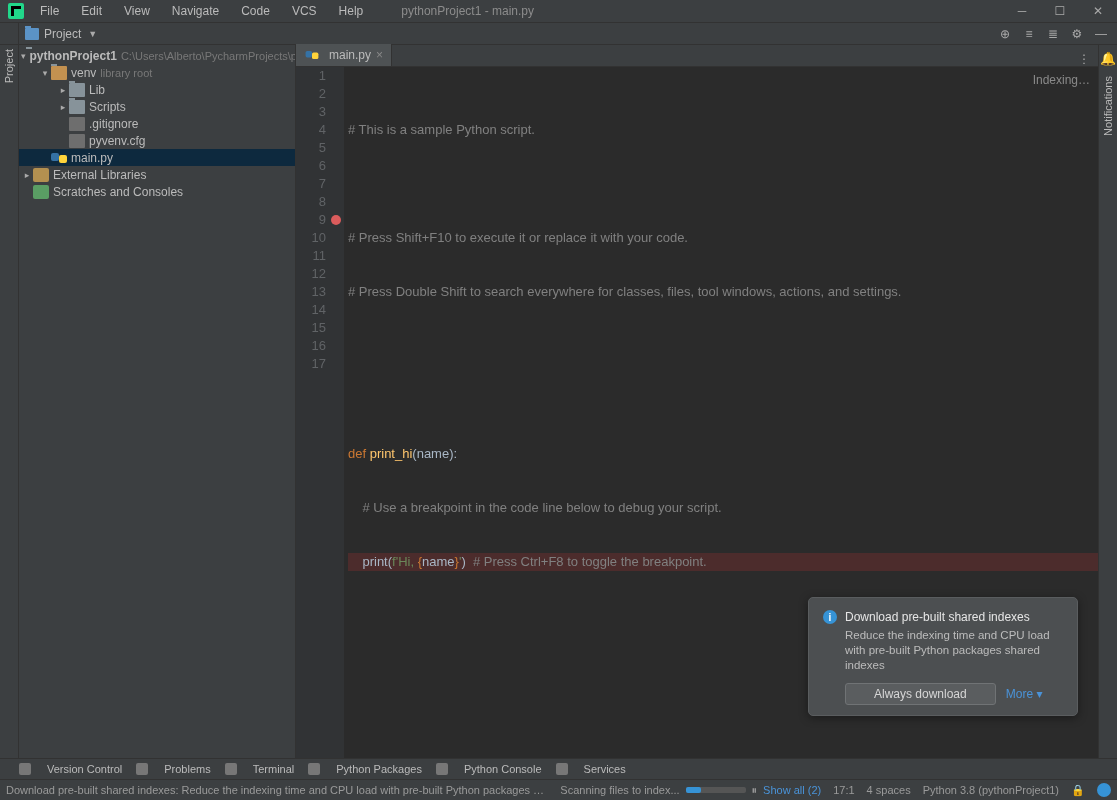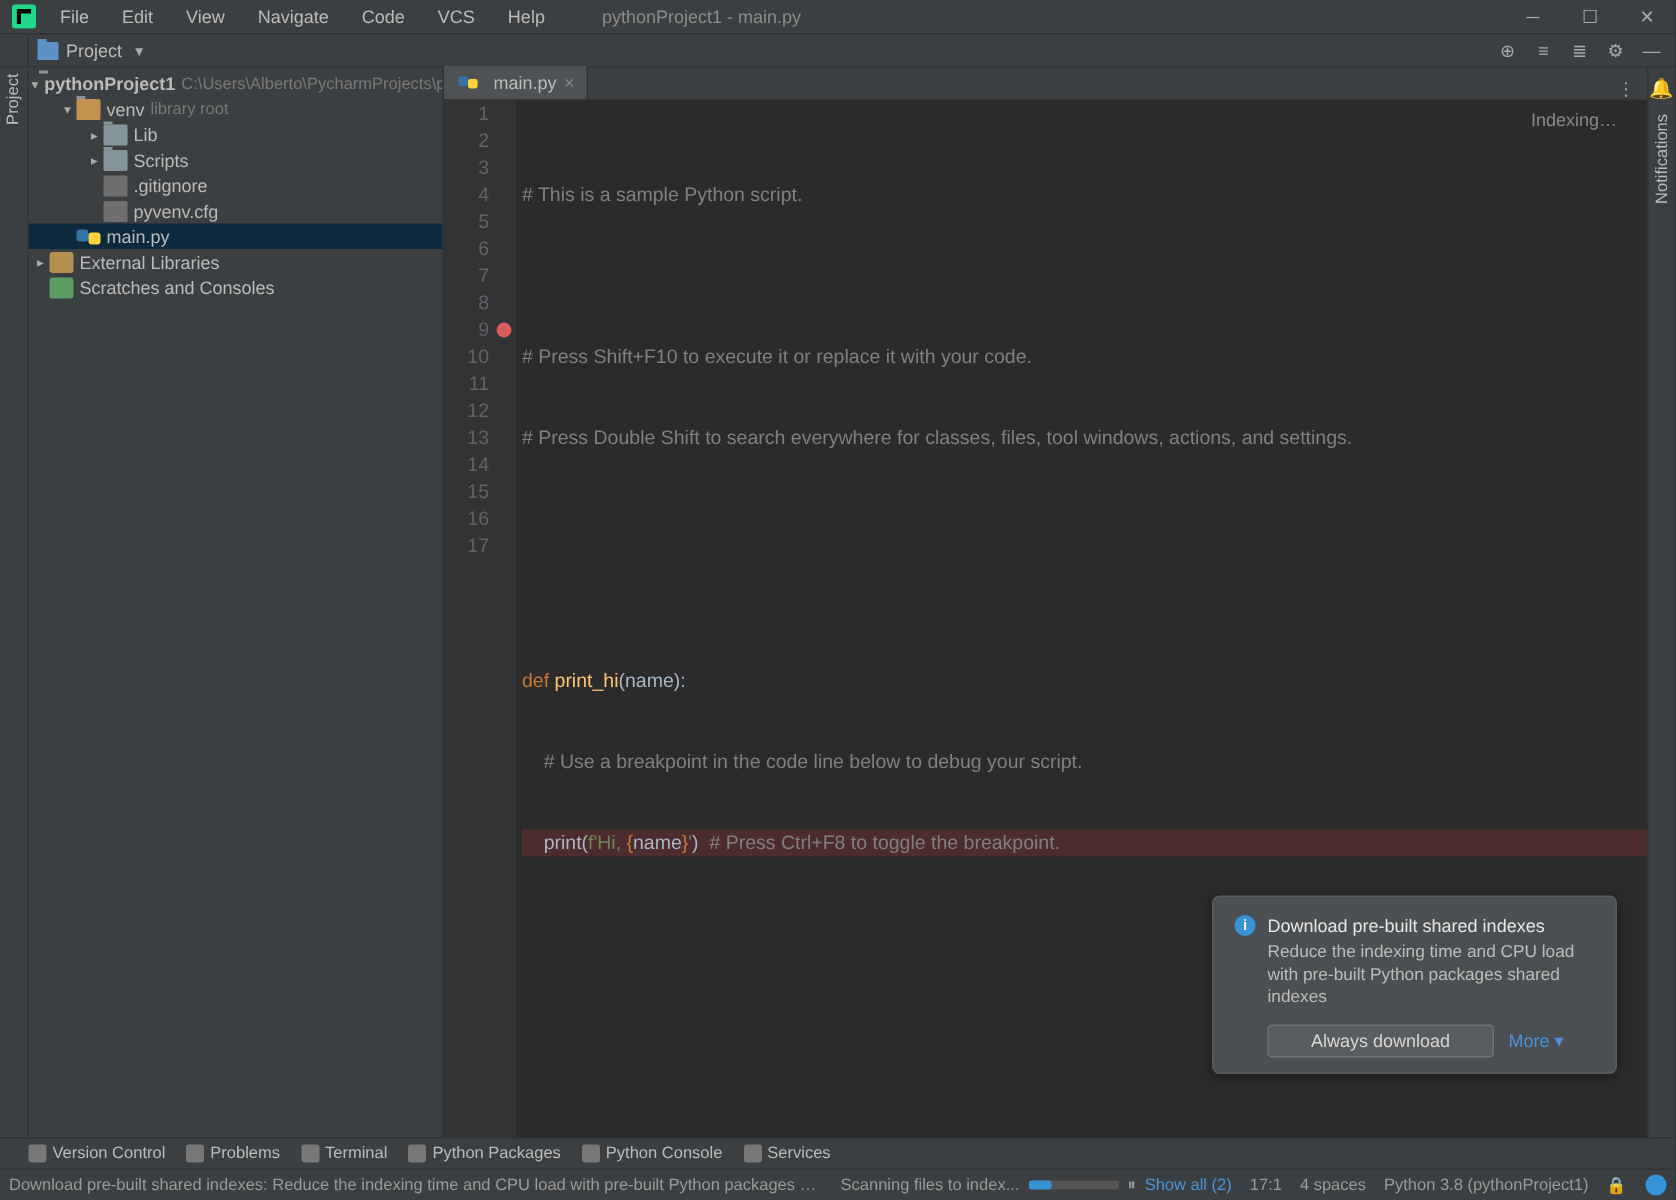--- a/index.html
+++ b/index.html
@@ -59,37 +59,37 @@
 .gutter { width: 48px; background: #313335; text-align: right; color: #606366; padding-top: 0; }
 .gutter-line { height: 18px; padding-right: 18px; position: relative; }
 .gutter-line .bp { position: absolute; right: 3px; top: 4px; width: 10px; height: 10px; background: #db5c5c; border-radius: 50%; }
 .code { flex: 1; background: #2b2b2b; padding-left: 4px; white-space: pre; position: relative; }
 .code-line { height: 18px; color: #a9b7c6; }
 .code-line.bp-line { background: rgba(138, 46, 46, .35); }
 .tok-comment { color: #808080; }
 .tok-keyword { color: #cc7832; }
 .tok-def { color: #ffc66d; }
 .tok-fstring { color: #6a8759; }
-.status-right { position: absolute; right: 20px; top: 4px; color: #8a8a8a; font-size: 12px; }
+.status-right { position: absolute; right: 8px; top: 4px; color: #8a8a8a; font-size: 12px; }
 .right-stripe { width: 19px; background: #3c3f41; border-left: 1px solid #323232; display: flex; flex-direction: column; align-items: center; }
 .bell { margin-top: 6px; color: #888; font-size: 13px; }
 
 
 .popup { position: absolute; right: 20px; bottom: 42px; width: 270px; background: #4c4f51; border: 1px solid #5a5d5f; border-radius: 5px; padding: 12px 14px 10px 14px; box-shadow: 0 2px 10px rgba(0,0,0,.4); }
 .popup-header { display: flex; gap: 8px; margin-bottom: 4px; }
 .info-icon { width: 14px; height: 14px; background: #3693d6; border-radius: 50%; color: #fff; display: flex; align-items: center; justify-content: center; font-size: 10px; font-weight: bold; }
 .popup-title { color: #e6e6e6; font-weight: normal; font-size: 12px; }
 .popup-body { color: #bcbcbc; font-size: 11.5px; line-height: 15px; margin-bottom: 10px; padding-left: 22px; }
 .popup-actions { display: flex; gap: 10px; padding-left: 22px; align-items: center; }
 .popup-btn { background: #5a5d5f; border: 1px solid #707375; color: #d6d6d6; padding: 3px 28px; border-radius: 3px; cursor: pointer; font-size: 12px; }
 .popup-link { color: #4a93d8; cursor: pointer; font-size: 12px; }
 
 
 .tool-windows { height: 21px; background: #3c3f41; border-top: 1px solid #323232; display: flex; align-items: center; padding-left: 19px; gap: 14px; font-size: 11px; }
-.tool-win-btn { display: flex; align-items: center; gap: 4px; cursor: pointer; color: #bbbbbb; }
+.tool-win-btn { display: flex; align-items: center; gap: 16px; cursor: pointer; color: #bbbbbb; }
 .tw-icon { width: 12px; height: 12px; background: #777; border-radius: 2px; }
 
 .status-bar { height: 21px; background: #3c3f41; border-top: 1px solid #323232; display: flex; align-items: center; font-size: 11px; padding: 0 6px; gap: 12px; white-space: nowrap; overflow: hidden; }
 .status-left { flex: 0 1 auto; color: #9a9a9a; overflow: hidden; text-overflow: ellipsis; }
 .status-center { color: #9a9a9a; display: flex; align-items: center; gap: 6px; }
 .progress { width: 60px; height: 6px; background: #555; border-radius: 2px; position: relative; }
 .progress::after { content: ""; position: absolute; left: 0; top: 0; height: 100%; width: 25%; background: #3693d6; border-radius: 2px; }
 .status-right-bar { margin-left: auto; display: flex; align-items: center; gap: 12px; color: #9a9a9a; }
 .link-blue { color: #4a93d8; cursor: pointer; }
 .status-icon { width: 14px; height: 14px; display: flex; align-items: center; justify-content: center; }

